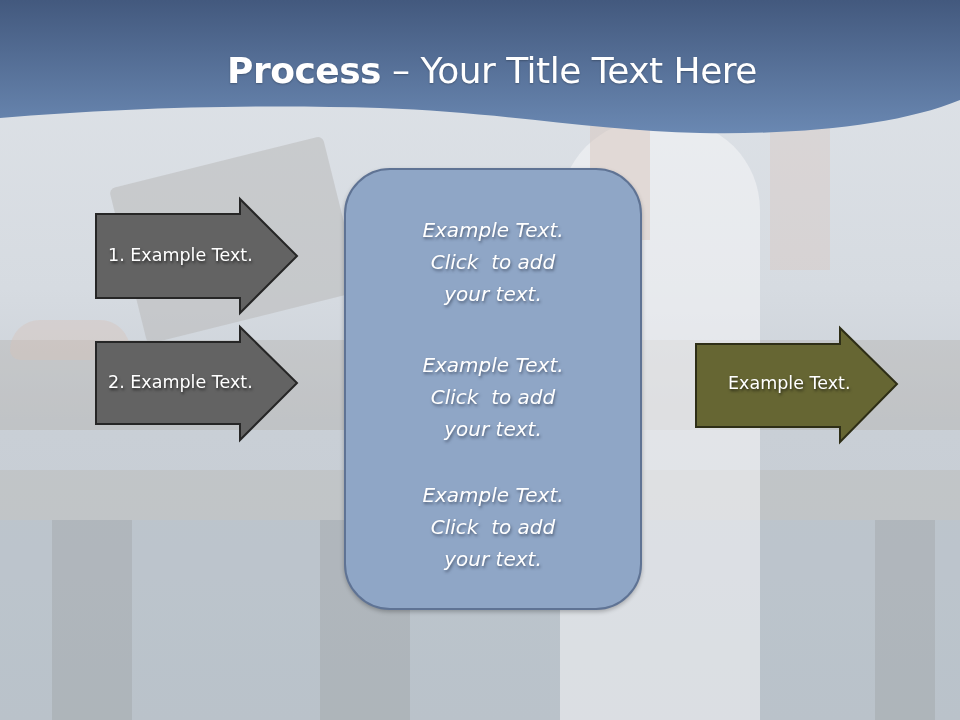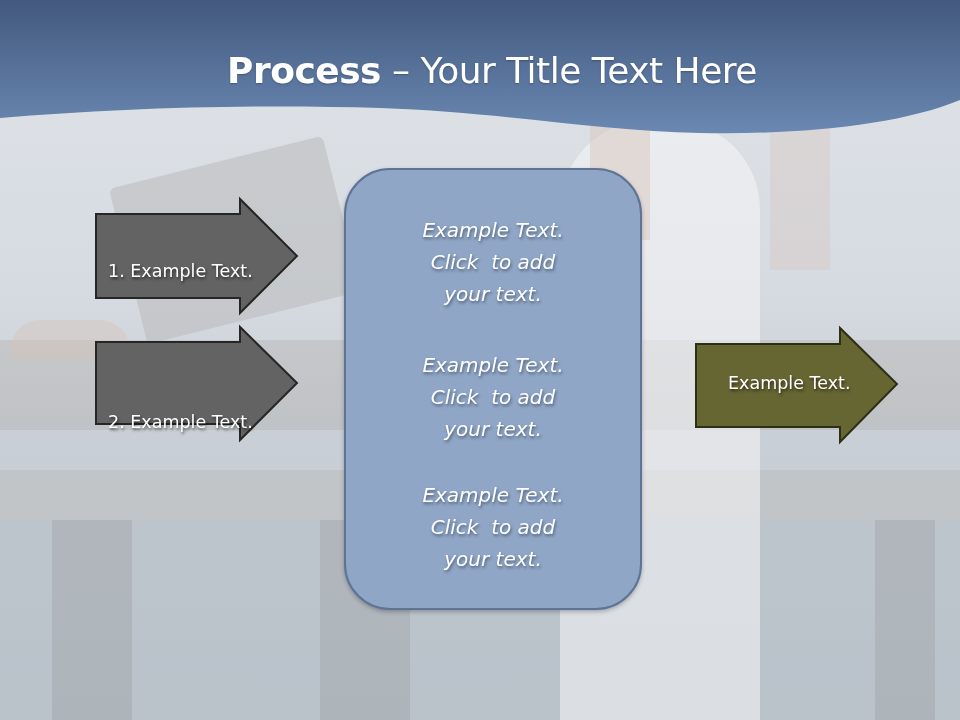--- a/index.html
+++ b/index.html
@@ -75,28 +75,28 @@
     </svg>
     <div class="title">
       <span class="bold">Process</span><span> – Your Title Text Here</span>
     </div>
   </div>
 
   <div class="arrow" style="left:95px; top:198px; width:205px; height:118px;">
     <svg width="205" height="118">
       <polygon points="1,16 145,16 145,1 202,58 145,115 145,100 1,100" fill="#636363" stroke="#262626" stroke-width="2"></polygon>
     </svg>
-    <div class="label" style="left:13px; top:47px;margin-top:16px;">1. Example Text.</div>
+    <div class="label" style="left:13px; top:47px;">1. Example Text.</div>
   </div>
 
   <div class="arrow" style="left:95px; top:326px; width:205px; height:118px;">
     <svg width="205" height="118">
       <polygon points="1,16 145,16 145,1 202,57 145,114 145,98 1,98" fill="#636363" stroke="#262626" stroke-width="2"></polygon>
     </svg>
-    <div class="label" style="left:13px; top:46px;margin-top:40px;">2. Example Text.</div>
+    <div class="label" style="left:13px; top:46px;">2. Example Text.</div>
   </div>
 
 
   <div class="center-box">
     <div class="center-block" style="top:44px;">
       <div>Example Text.</div>
       <div>Click  to add</div>
       <div>your text.</div>
     </div>
     <div class="center-block" style="top:179px;">

